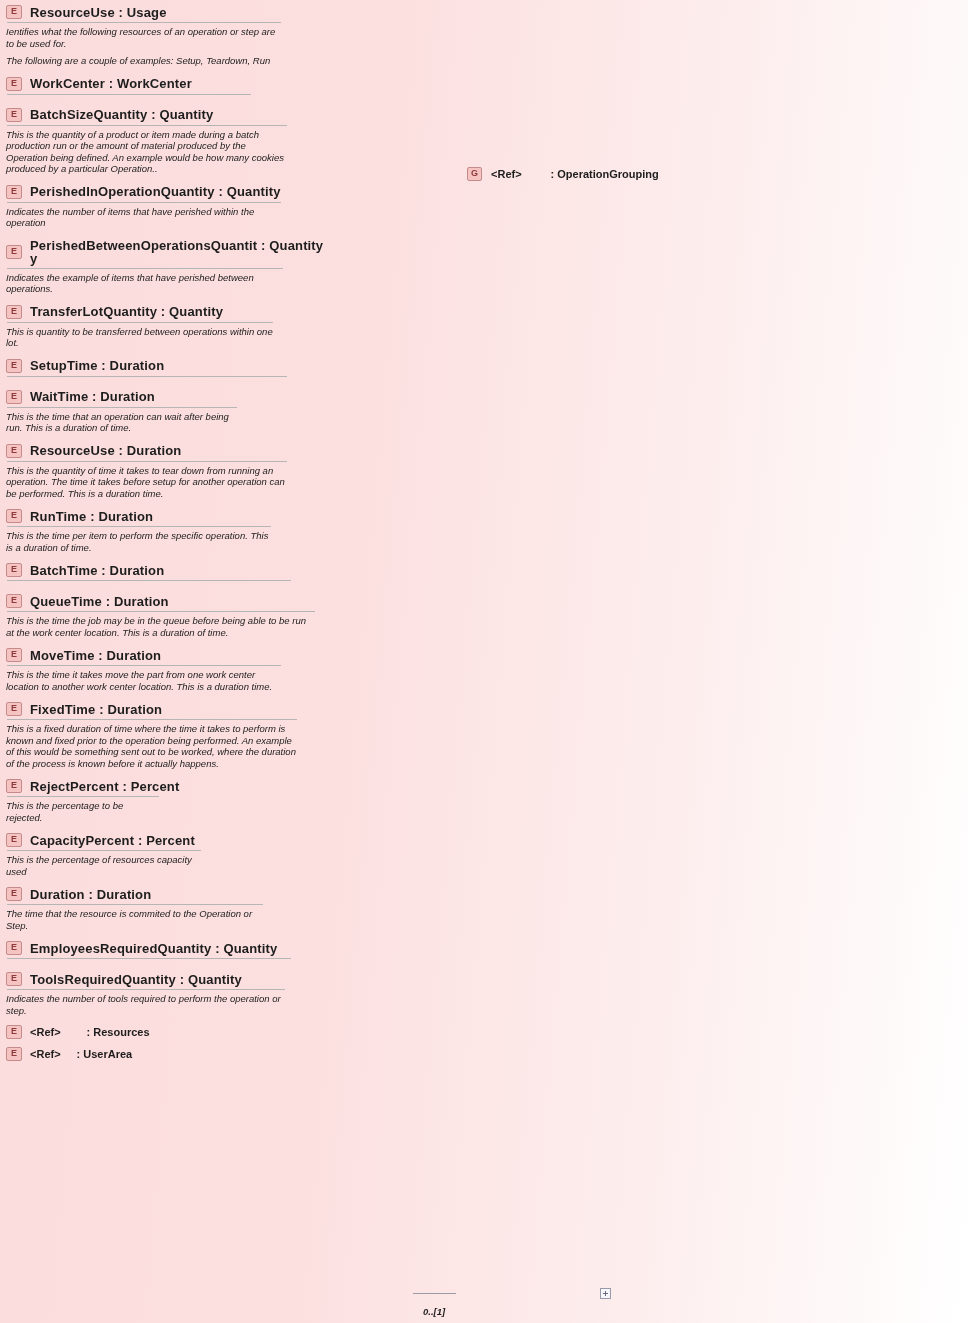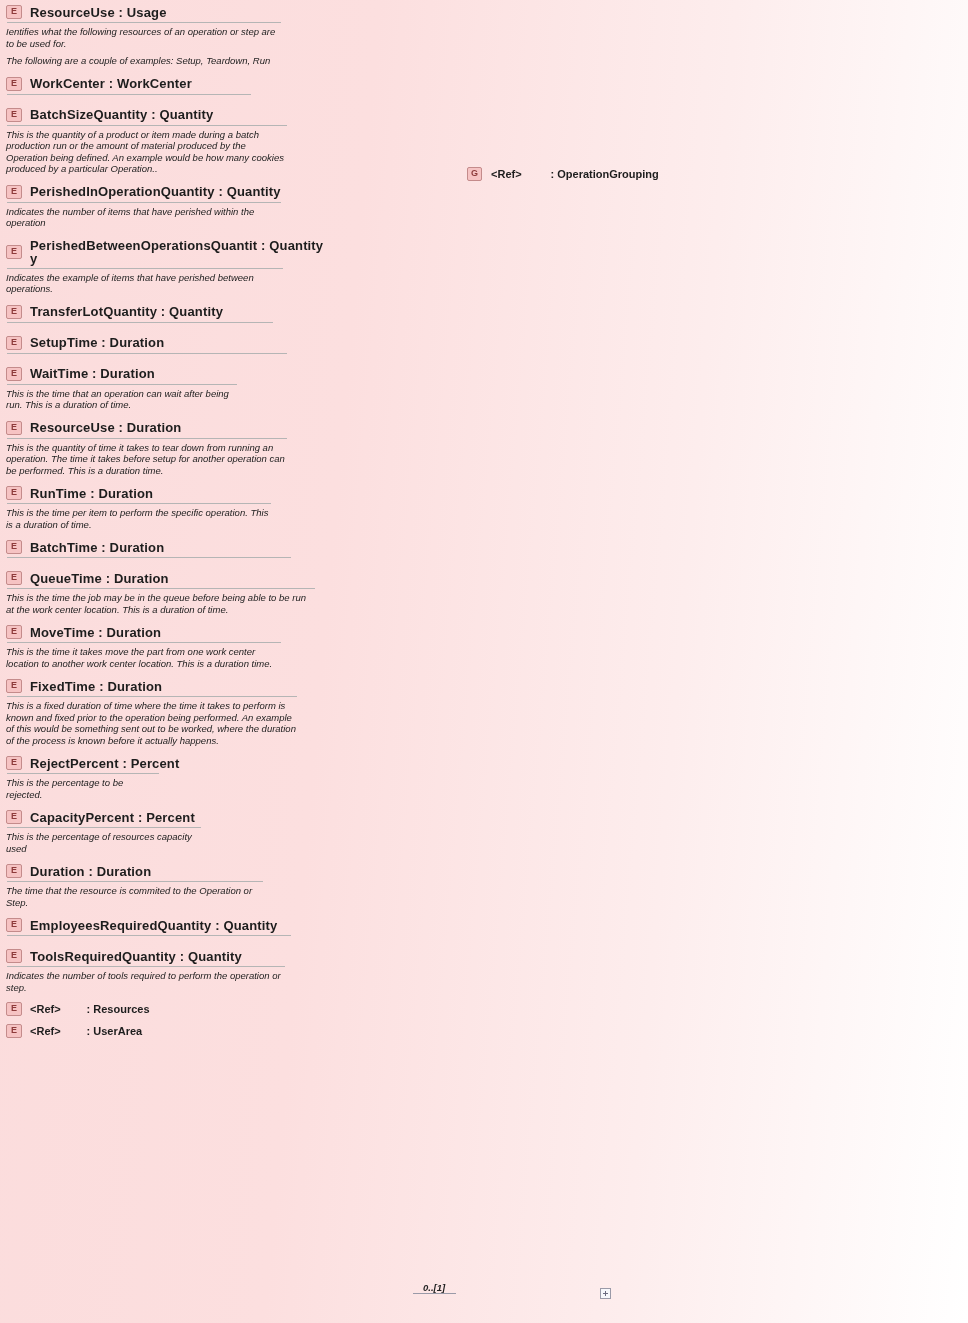--- a/index.html
+++ b/index.html
@@ -115,20 +115,21 @@
 
   
   .hline{position:absolute;height:0;border-top:1px solid #9a9aa8;}
 
   
   .card{
     position:absolute;
     font-size:9.5px;font-style:italic;font-weight:bold;
     color:#222;white-space:pre;
     letter-spacing:0px;
+    margin-top:24px;
   }
 
   
   .seqbar{
     position:absolute;
     background:linear-gradient(100deg,#e9e9e9 0%,#f2f2f2 40%,#fbfbfb 100%);
     border:1px solid #9a9a9a;
     box-shadow:1px 1px 1px rgba(0,0,0,.12);
   }
   .seqbar.dashed{border:1px dashed #9a9a9a;}
@@ -300,20 +301,23 @@
     <div class="card" style="left: 552px; top: 333px;">0..[1]</div>
     <div class="plusbox plus" style="left: 871px; top: 347px;"></div>
     <div class="node optional" style="left: 583px; top: 386px; width: 280px;">
       <div class="fade"></div>
       <div class="inner">
         <div class="node-head">
           <span class="e-badge">E</span>
           <span class="node-title"><span class="tname">TransferLotQuantity : Quantity</span></span>
         </div>
         <div class="node-sep"></div>
+        <div class="node-doc">
+          <p>This is quantity to be transferred between operations within one lot.</p>
+        </div>
       </div>
     </div>
     <div class="hline" style="left: 534px; top: 403px; width: 49px;"></div>
     <div class="card" style="left: 552px; top: 392px;">0..[1]</div>
     <div class="plusbox plus" style="left: 861px; top: 405px;"></div>
     <div class="node optional" style="left: 583px; top: 438px; width: 294px;">
       <div class="fade"></div>
       <div class="inner">
         <div class="node-head">
           <span class="e-badge">E</span>
@@ -528,20 +532,20 @@
     </div>
     <div class="hline" style="left: 413px; top: 1261px; width: 43px;"></div>
     <div class="card" style="left: 423px; top: 1250px;">0..[1]</div>
     <div class="plusbox plus" style="left: 608px; top: 1256px;"></div>
     <div class="node optional compact" style="left: 456px; top: 1281px; width: 144px;">
       <div class="fade"></div>
       <div class="inner">
         <div class="node-head">
           <span class="e-badge">E</span>
           <span class="ref-label">&lt;Ref&gt;</span>
-          <span class="ref-label" style="margin-left: 18px; text-align: center;">: UserArea</span>
+          <span class="ref-label" style="margin-left: 8px; text-align: center;">: UserArea</span>
         </div>
       </div>
     </div>
     <div class="hline" style="left: 413px; top: 1293px; width: 43px;"></div>
     <div class="card" style="left: 423px; top: 1282px;">0..[1]</div>
     <div class="plusbox plus" style="left: 600px; top: 1288px;"></div>
   </div>
 
 </body></html>

